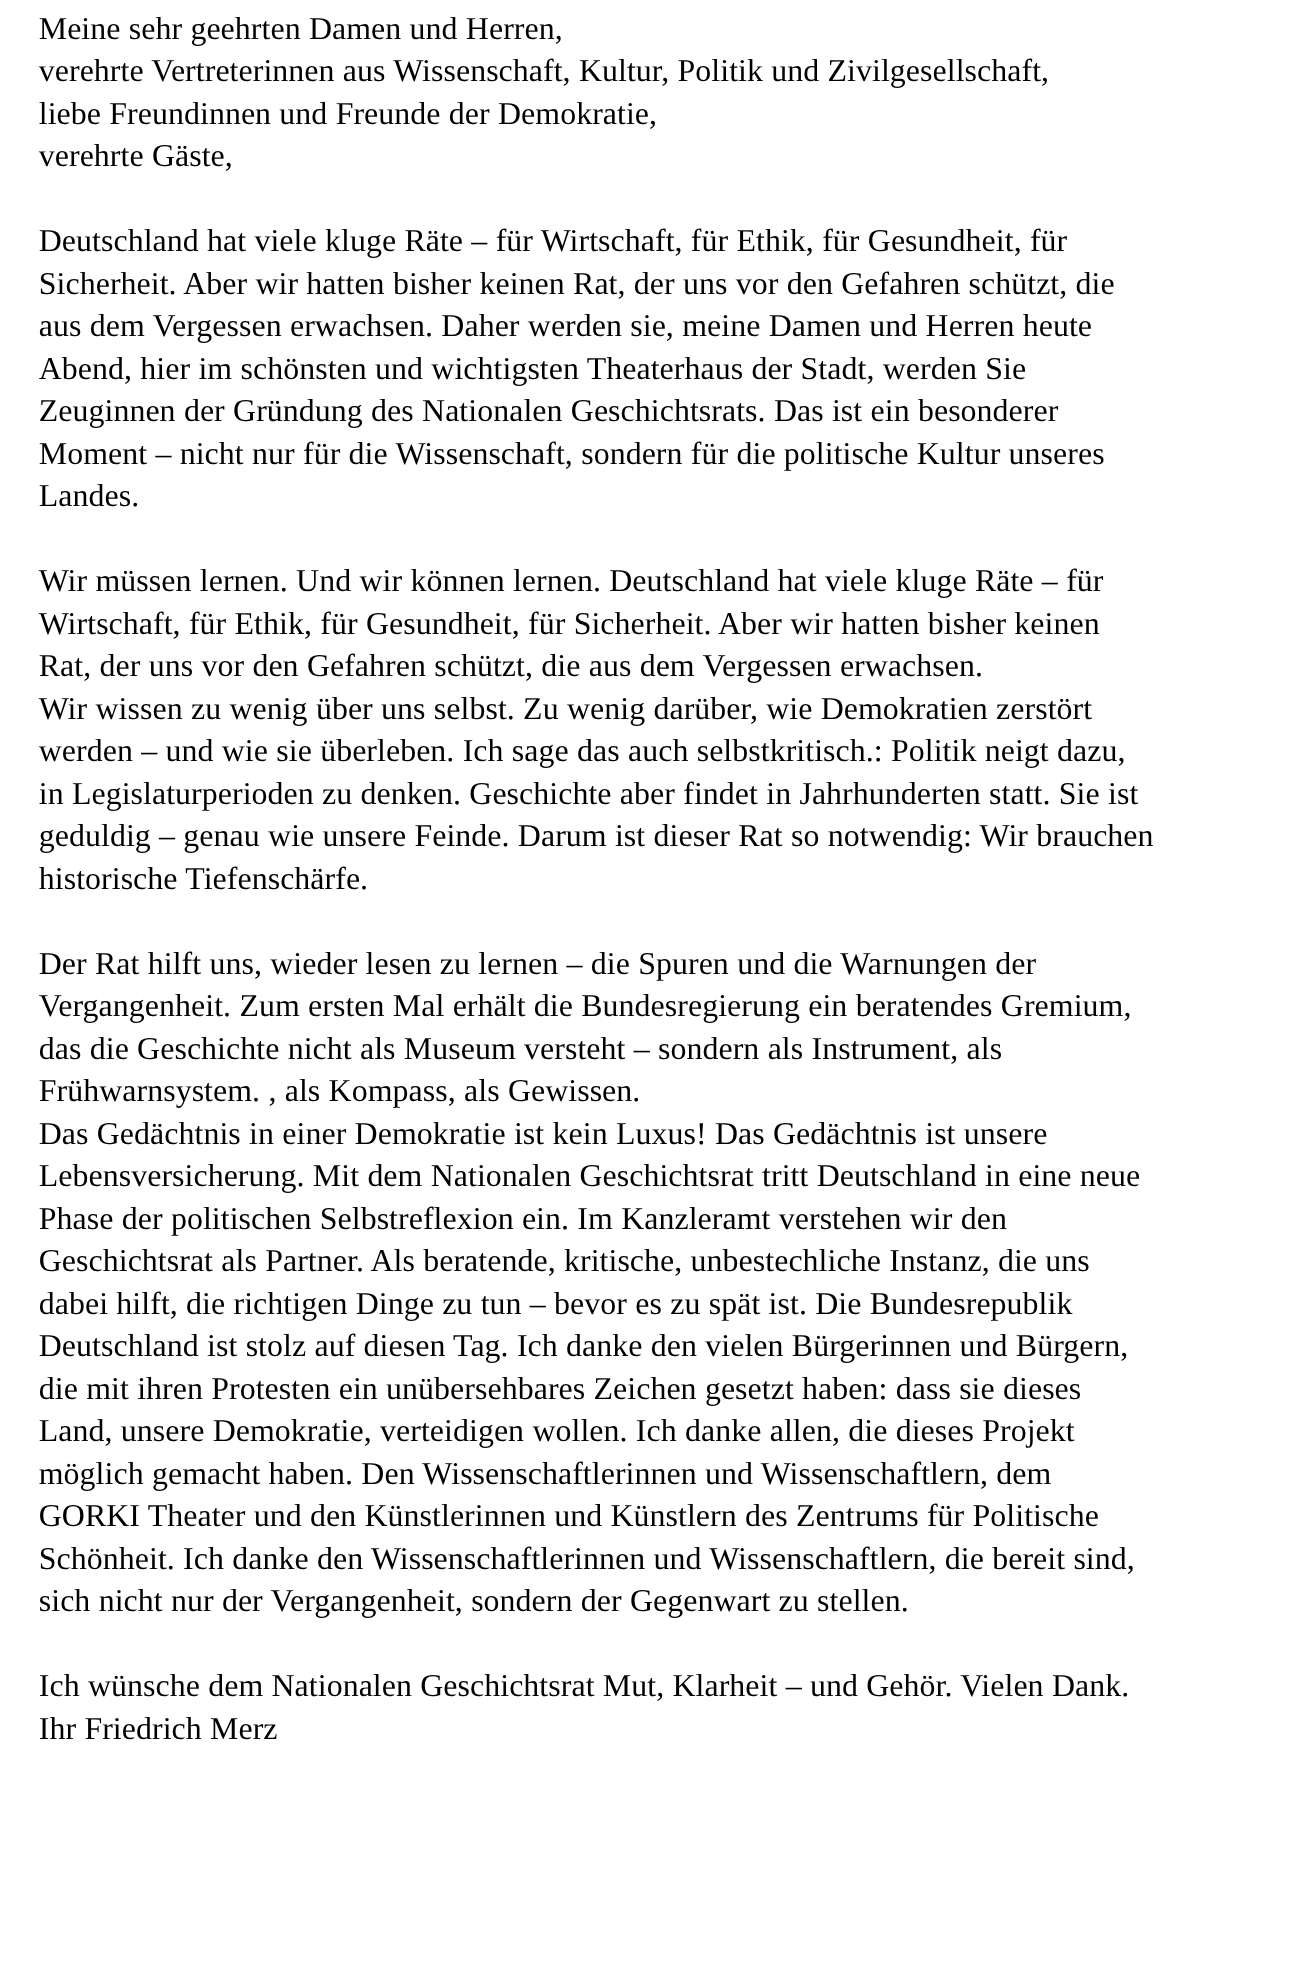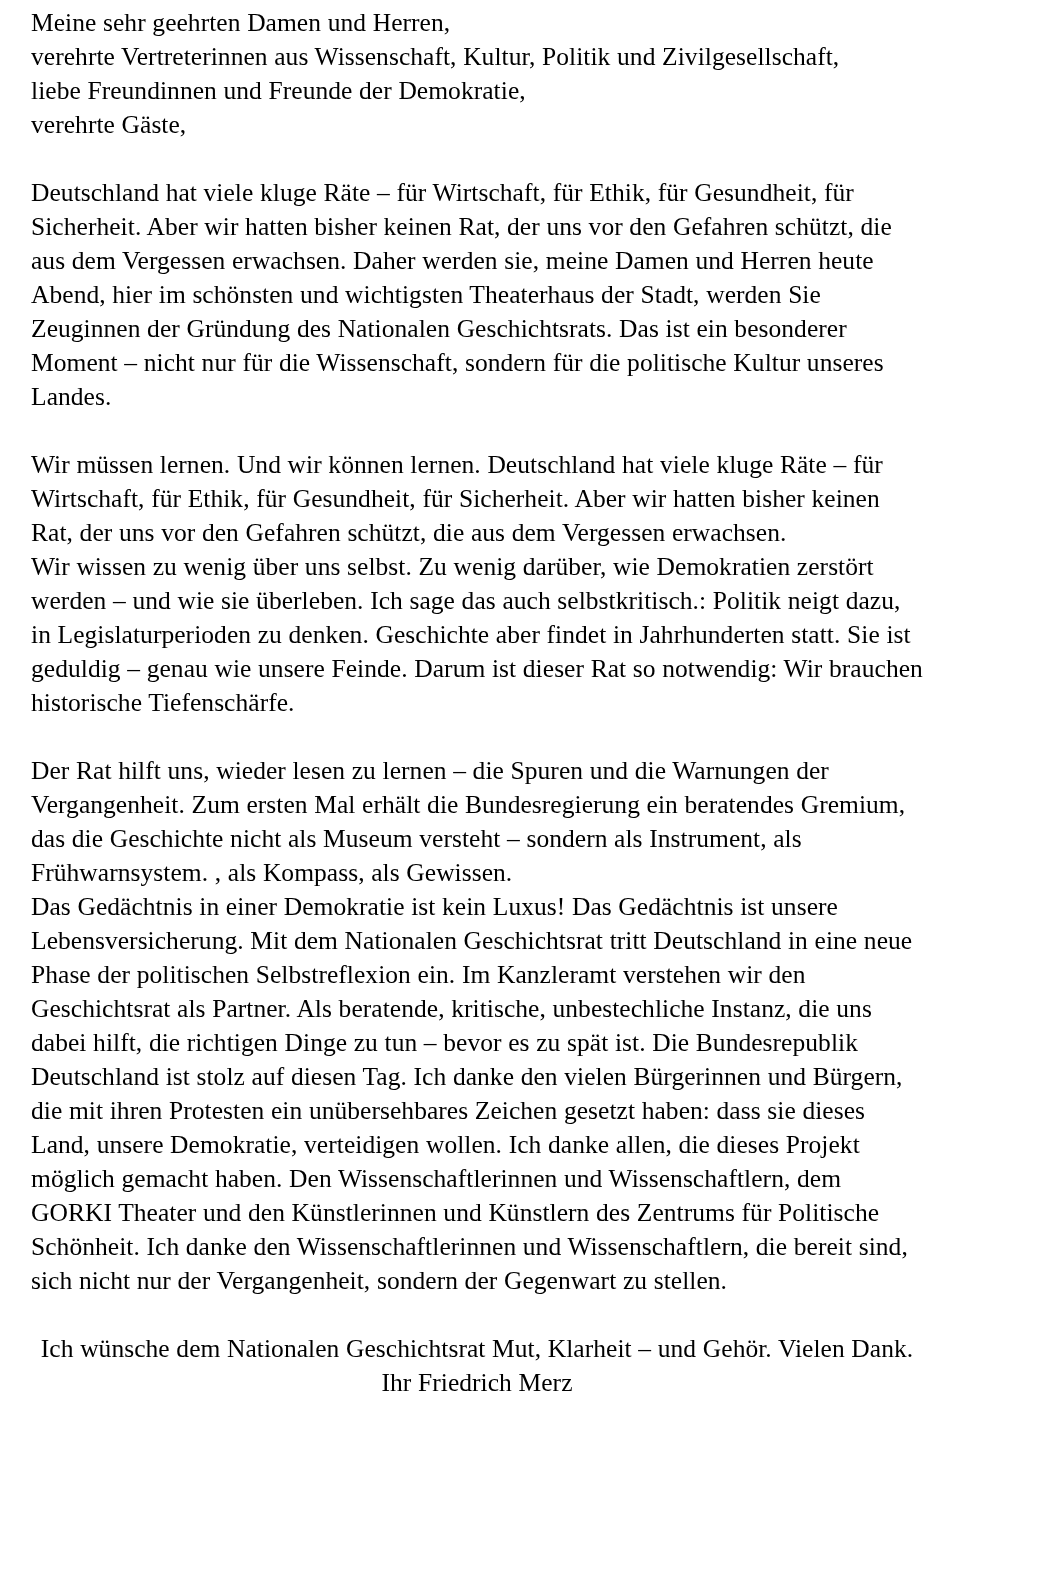--- a/index.html
+++ b/index.html
@@ -29,21 +29,20 @@
     text-align: left;
     letter-spacing: 0.05px;
     word-spacing: 0.2px;
   }
   .para {
     margin: 0 0 34px 0;
     white-space: pre-wrap;
   }
   .para:last-child {
     margin-bottom: 0;
-    text-align: center;
   }
 </style>
 </head>
 <body>
 
 <div class="page">
   <article class="speech-body">
 
     <p class="para">Meine sehr geehrten Damen und Herren,
 verehrte Vertreterinnen aus Wissenschaft, Kultur, Politik und Zivilgesellschaft,

